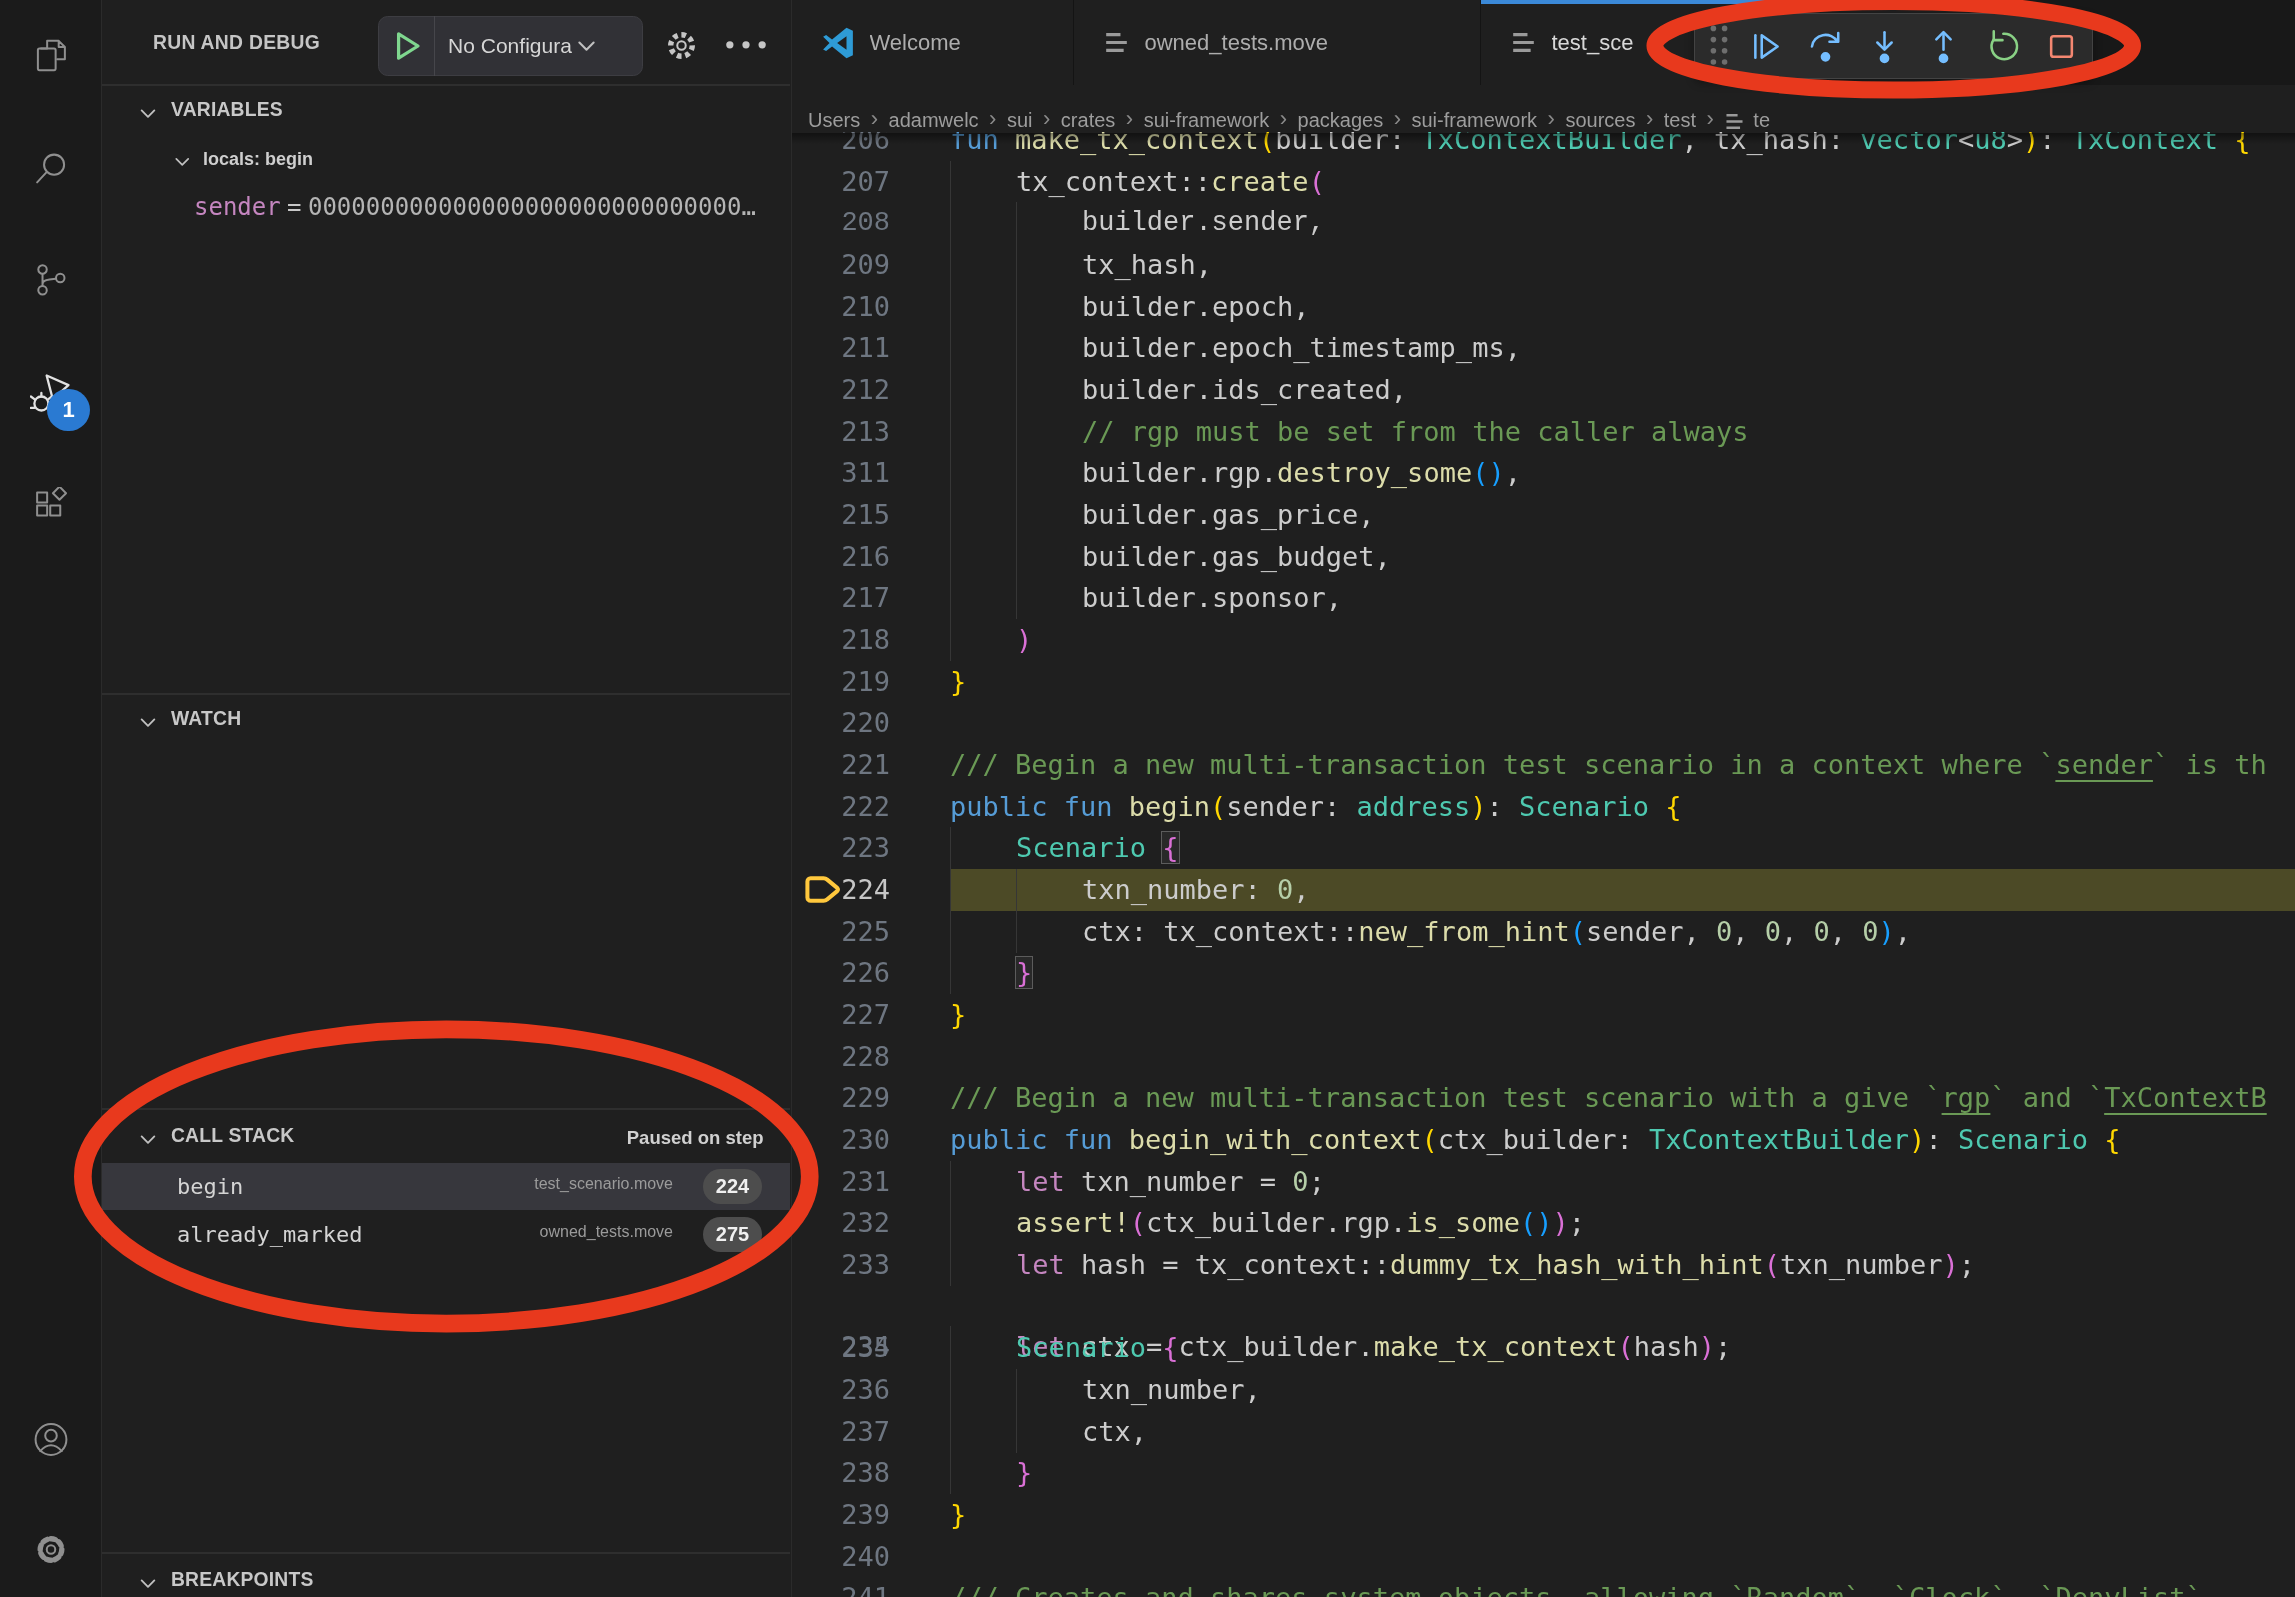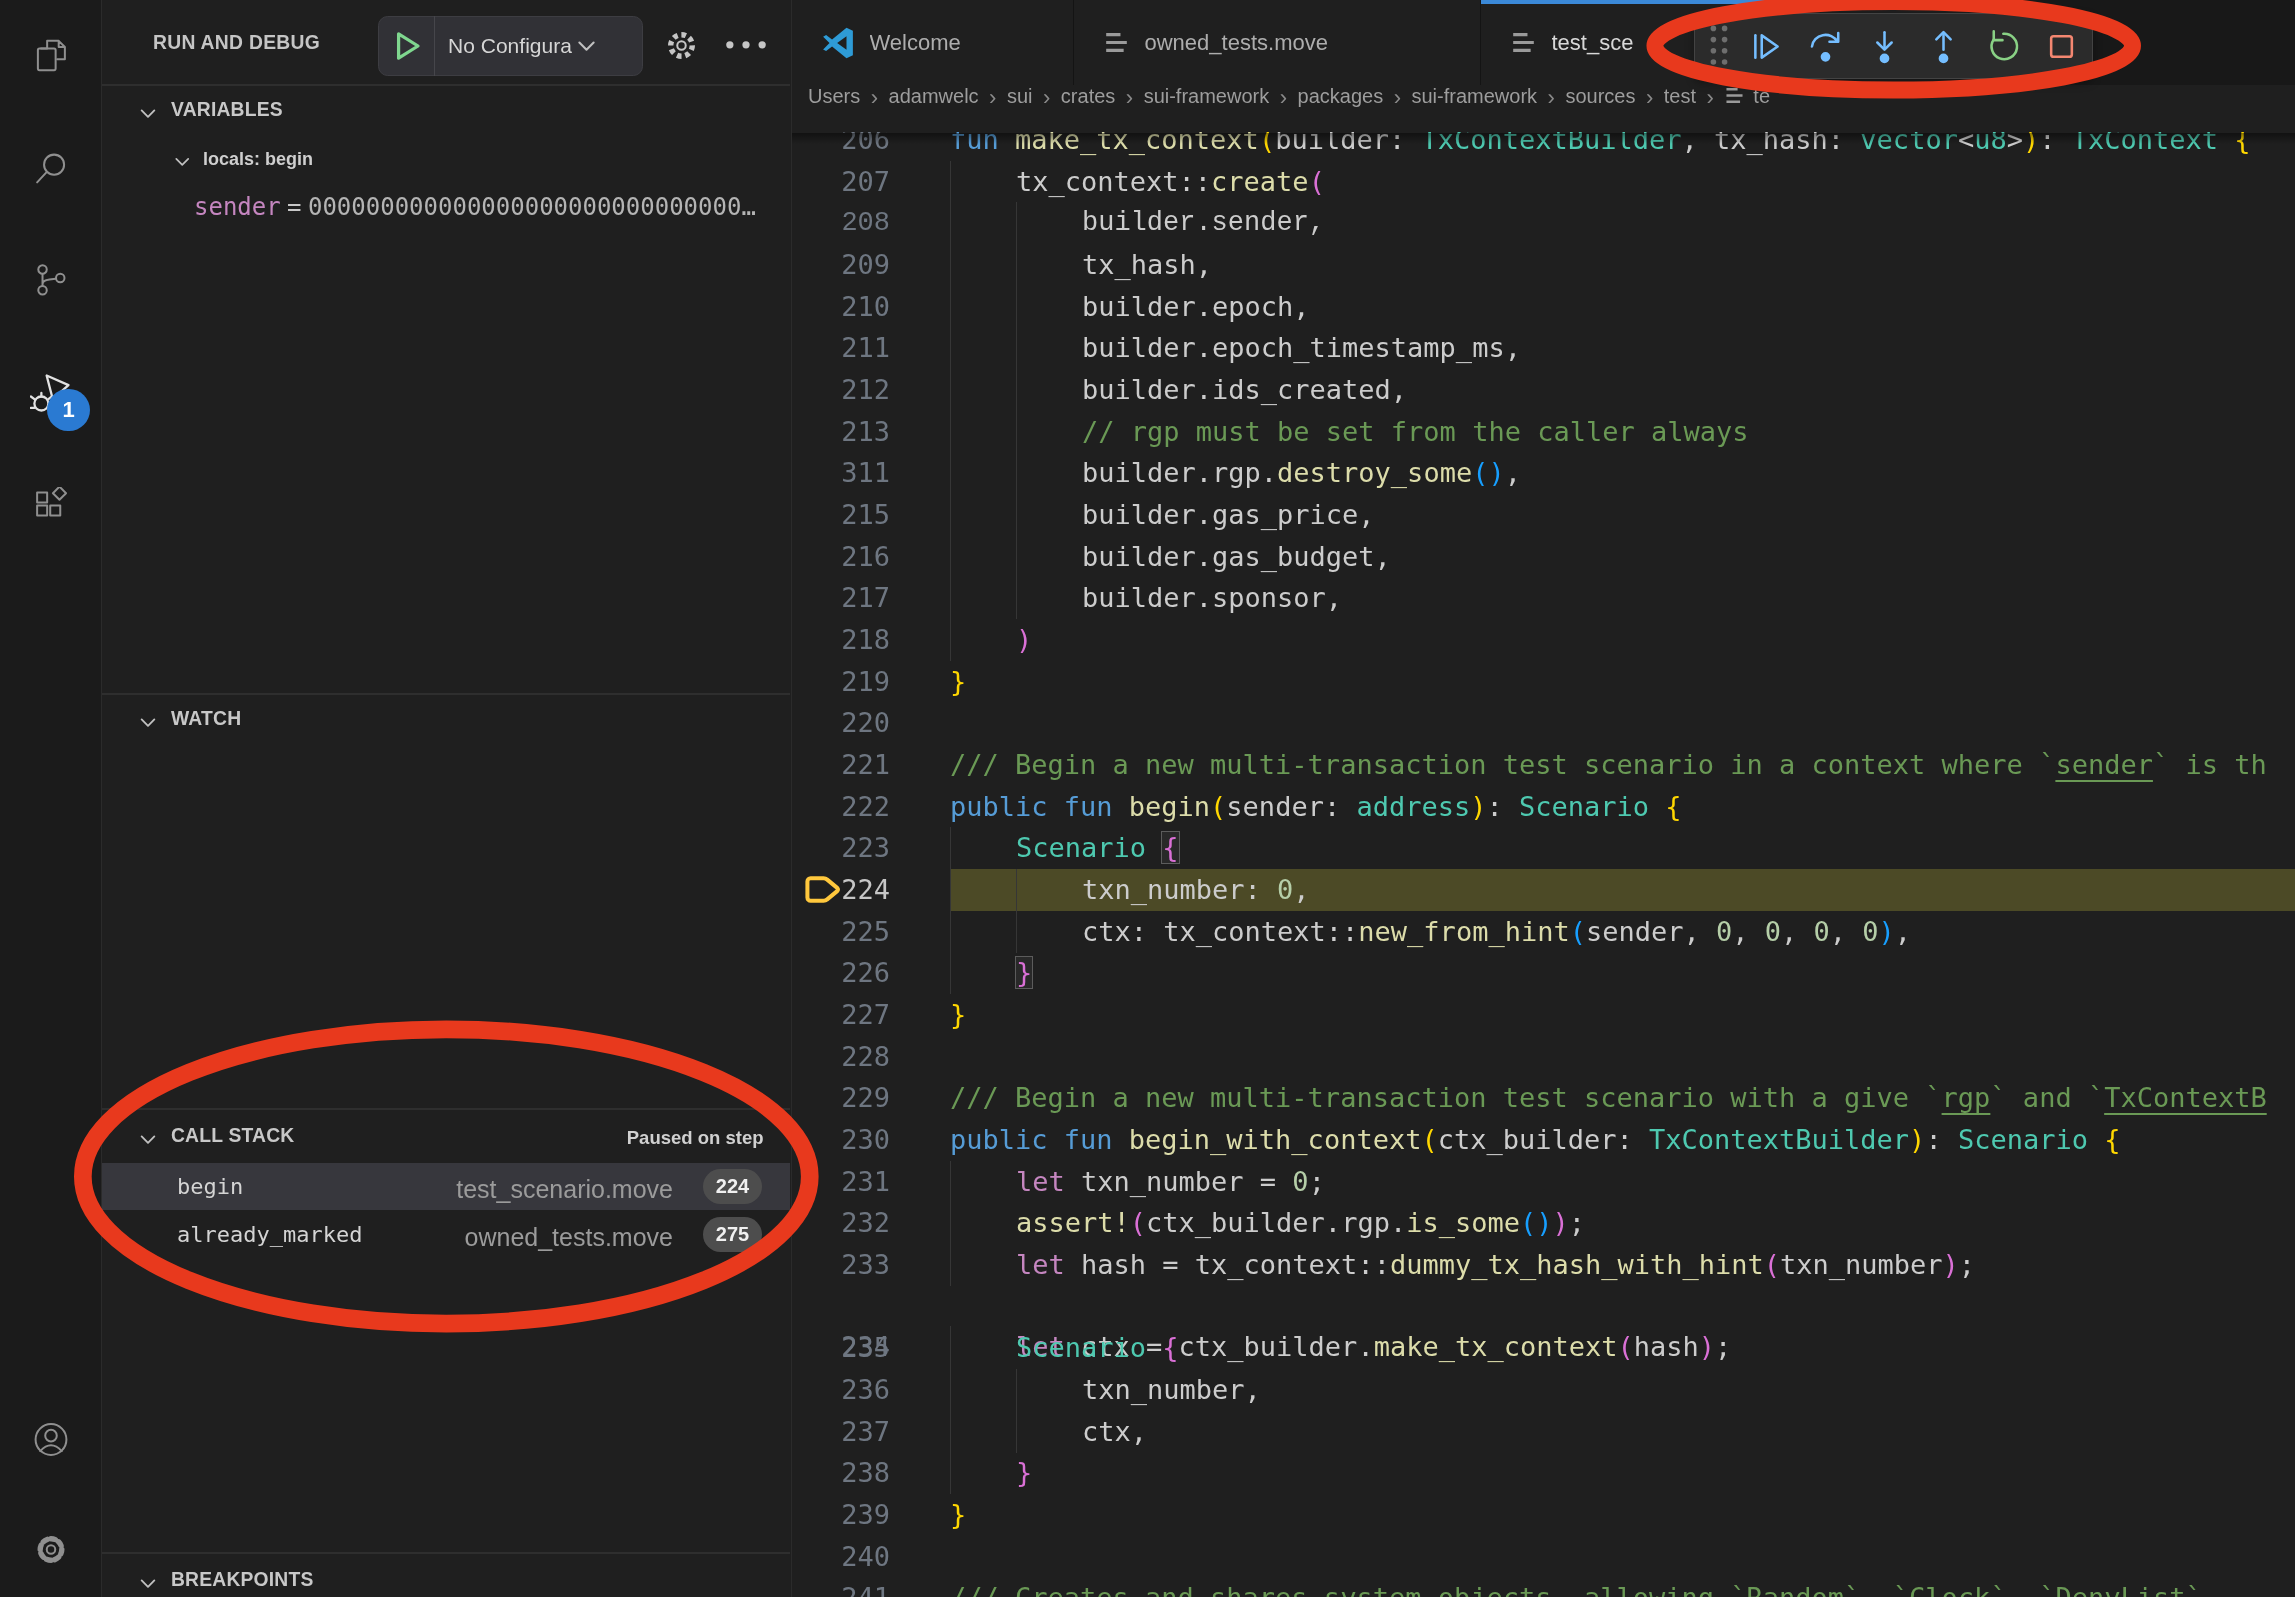--- a/index.html
+++ b/index.html
@@ -36,41 +36,41 @@
   .sub-chevron{position:absolute;left:69px;top:8px}
   .sub-label{position:absolute;left:101px;top:5.6px;font-size:18px;font-weight:bold;color:#cfcfcf}
   #var-row{position:absolute;left:92px;top:193px;height:39px;font-family:"DejaVu Sans Mono",monospace;font-size:24px;white-space:nowrap;width:579px;overflow:hidden}
   #var-name{color:#c586c0}
   #var-eq{color:#c8c8c8;margin:0 6.4px}
   #var-value{color:#b4b4b4}
   #cs-status{position:absolute;right:26.5px;top:8.8px;font-size:18.5px;font-weight:bold;color:#d0d0d0}
   .cs-row{position:absolute;left:0;width:100%;height:47px}
   .cs-row.selected{background:#37373d}
   .cs-name{position:absolute;left:75px;top:10.5px;font-size:22px;color:#d4d4d4;font-family:"DejaVu Sans Mono",monospace}
-  .cs-file{position:absolute;right:117px;top:12px;font-size:25px;color:#9b9b9b}
+  .cs-file{position:absolute;right:117px;top:12px;font-size:16px;color:#9b9b9b}
   .cs-badge{position:absolute;right:28px;top:5.6px;width:59px;height:35px;border-radius:17.7px;background:#4d4d4d;
     color:#f0f0f0;font-size:20px;font-weight:bold;text-align:center;line-height:35px}
   .chev svg{stroke:#c0c0c0;fill:none;stroke-width:2.6;stroke-linecap:round;stroke-linejoin:round}
   
   #editor{position:absolute;left:791px;top:0;right:0;height:100%;background:#1f1f1f;border-left:0.8px solid #2b2b2b}
   #code{position:absolute;left:0;top:0;right:0;height:100%;z-index:1}
   .crow{position:absolute;left:0;right:0;height:42px;line-height:42px;font-family:"DejaVu Sans Mono",monospace;font-size:27px;white-space:pre}
   .ln{position:absolute;left:0;width:98px;text-align:right;color:#6e7681}
   .crow.cur .ln{color:#c6c6c6}
   .ct{position:absolute;left:158px;top:0;white-space:pre}
   .hlbg{position:absolute;left:158px;right:0;top:0;bottom:0;background:var(--exec-highlight)}
   .mk{position:absolute;left:13px;top:6.4px}
   .ig{display:inline-block;width:66px;border-left:1.6px solid #363636;white-space:pre;overflow:hidden;height:42px;vertical-align:top}
   .tk-kw{color:#569cd6}.tk-ctl{color:#c586c0}.tk-fn{color:#dcdcaa}.tk-ty{color:#4ec9b0}
   .tk-cm{color:#6a9955}.tk-num{color:#b5cea8}.tk-fg{color:#cccccc}
   .tk-cmu{color:#6a9955;text-decoration:underline;text-underline-offset:6.4px;text-decoration-thickness:1.6px}
   .tk-b1{color:#ffd700}.tk-b2{color:#da70d6}.tk-b3{color:#179fff}
   .tk-b2m{color:#da70d6;outline:1.6px solid #5c5c5c;outline-offset:-0.8px;background:rgba(90,90,90,.18)}
   
-  #breadcrumbbar{position:absolute;left:0;top:85px;height:47px;right:0;background:#1f1f1f;display:flex;align-items:flex-start;
+  #breadcrumbbar{position:absolute;left:0;top:85px;height:47px;right:0;background:#1f1f1f;display:flex;align-items:flex-end;
     padding-left:16px;font-size:20px;color:#9d9d9d;white-space:nowrap;overflow:hidden;z-index:3}
   .bc-sep{margin:0 10.5px;color:#8a8a8a;font-size:22px}
   .bc-item{color:#9d9d9d}
   #bc-file-icon{margin-right:8px}
   #scrollshadow{position:absolute;left:0;right:0;top:133px;height:11.3px;background:linear-gradient(rgba(0,0,0,.45),rgba(0,0,0,0));z-index:3}
   
   #tabbar{position:absolute;top:0;left:0;right:0;height:85px;background:#181818;display:flex;z-index:4}
   .tab{position:relative;height:85px;display:flex;align-items:center;background:#1f1f1f;border-right:1.6px solid #141414;padding-left:29px;gap:14.5px;font-size:22px;color:#adadad;flex:none}
   .tab .tlabel{white-space:nowrap;overflow:hidden}
   .tab.active{color:#d8d8d8}

